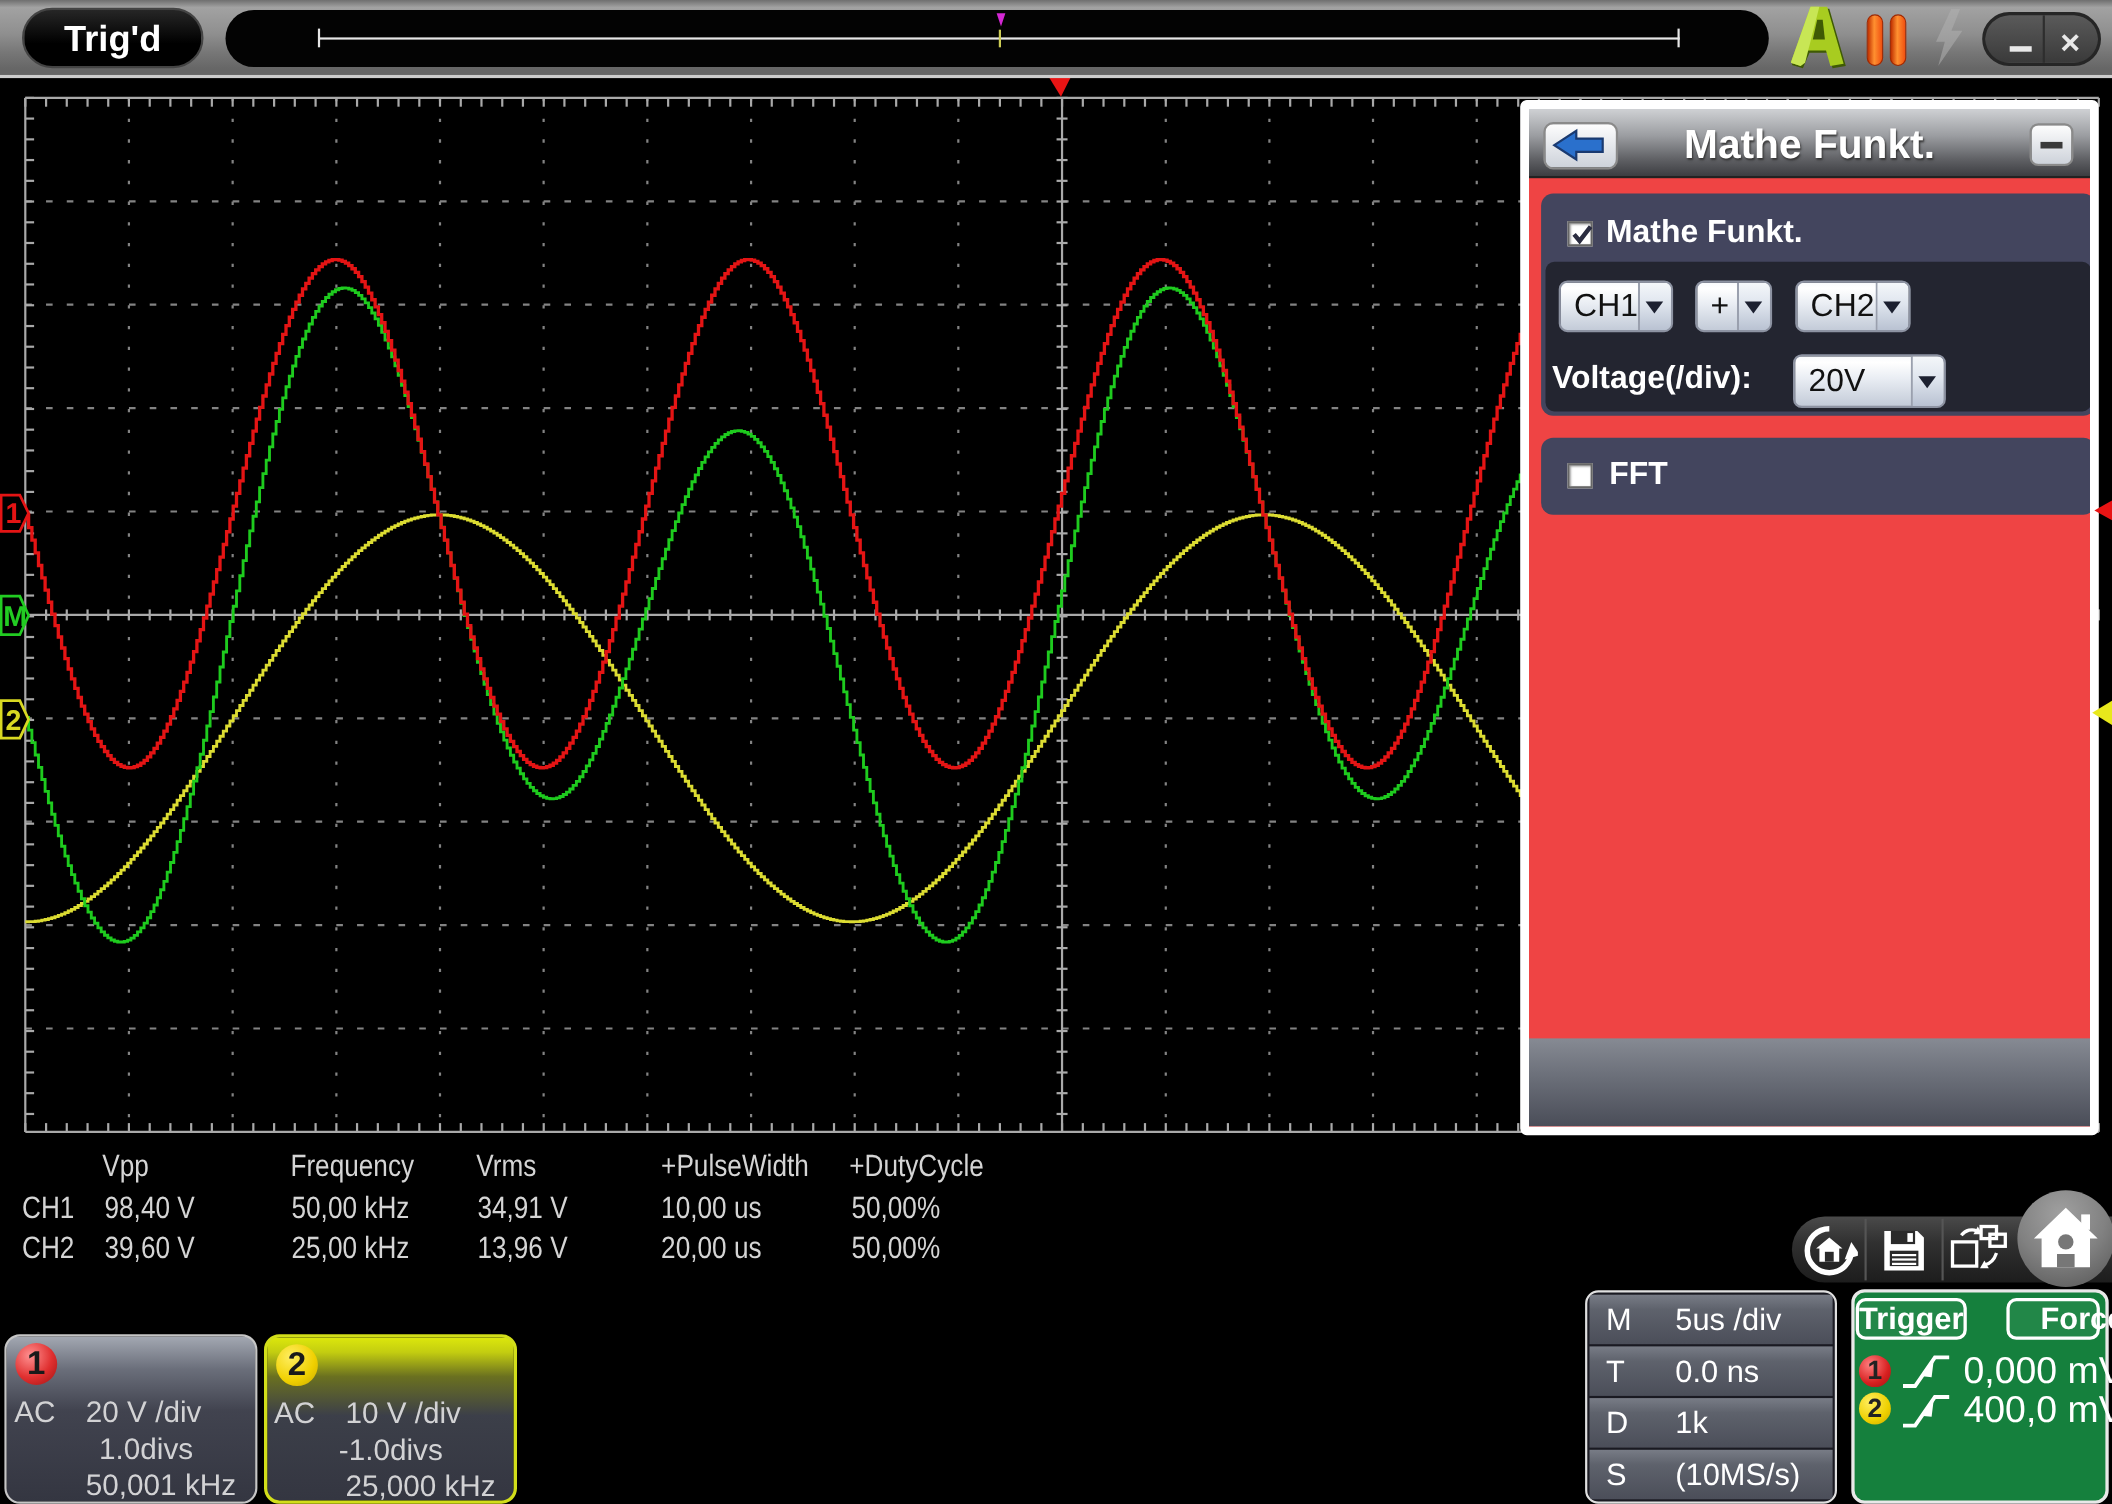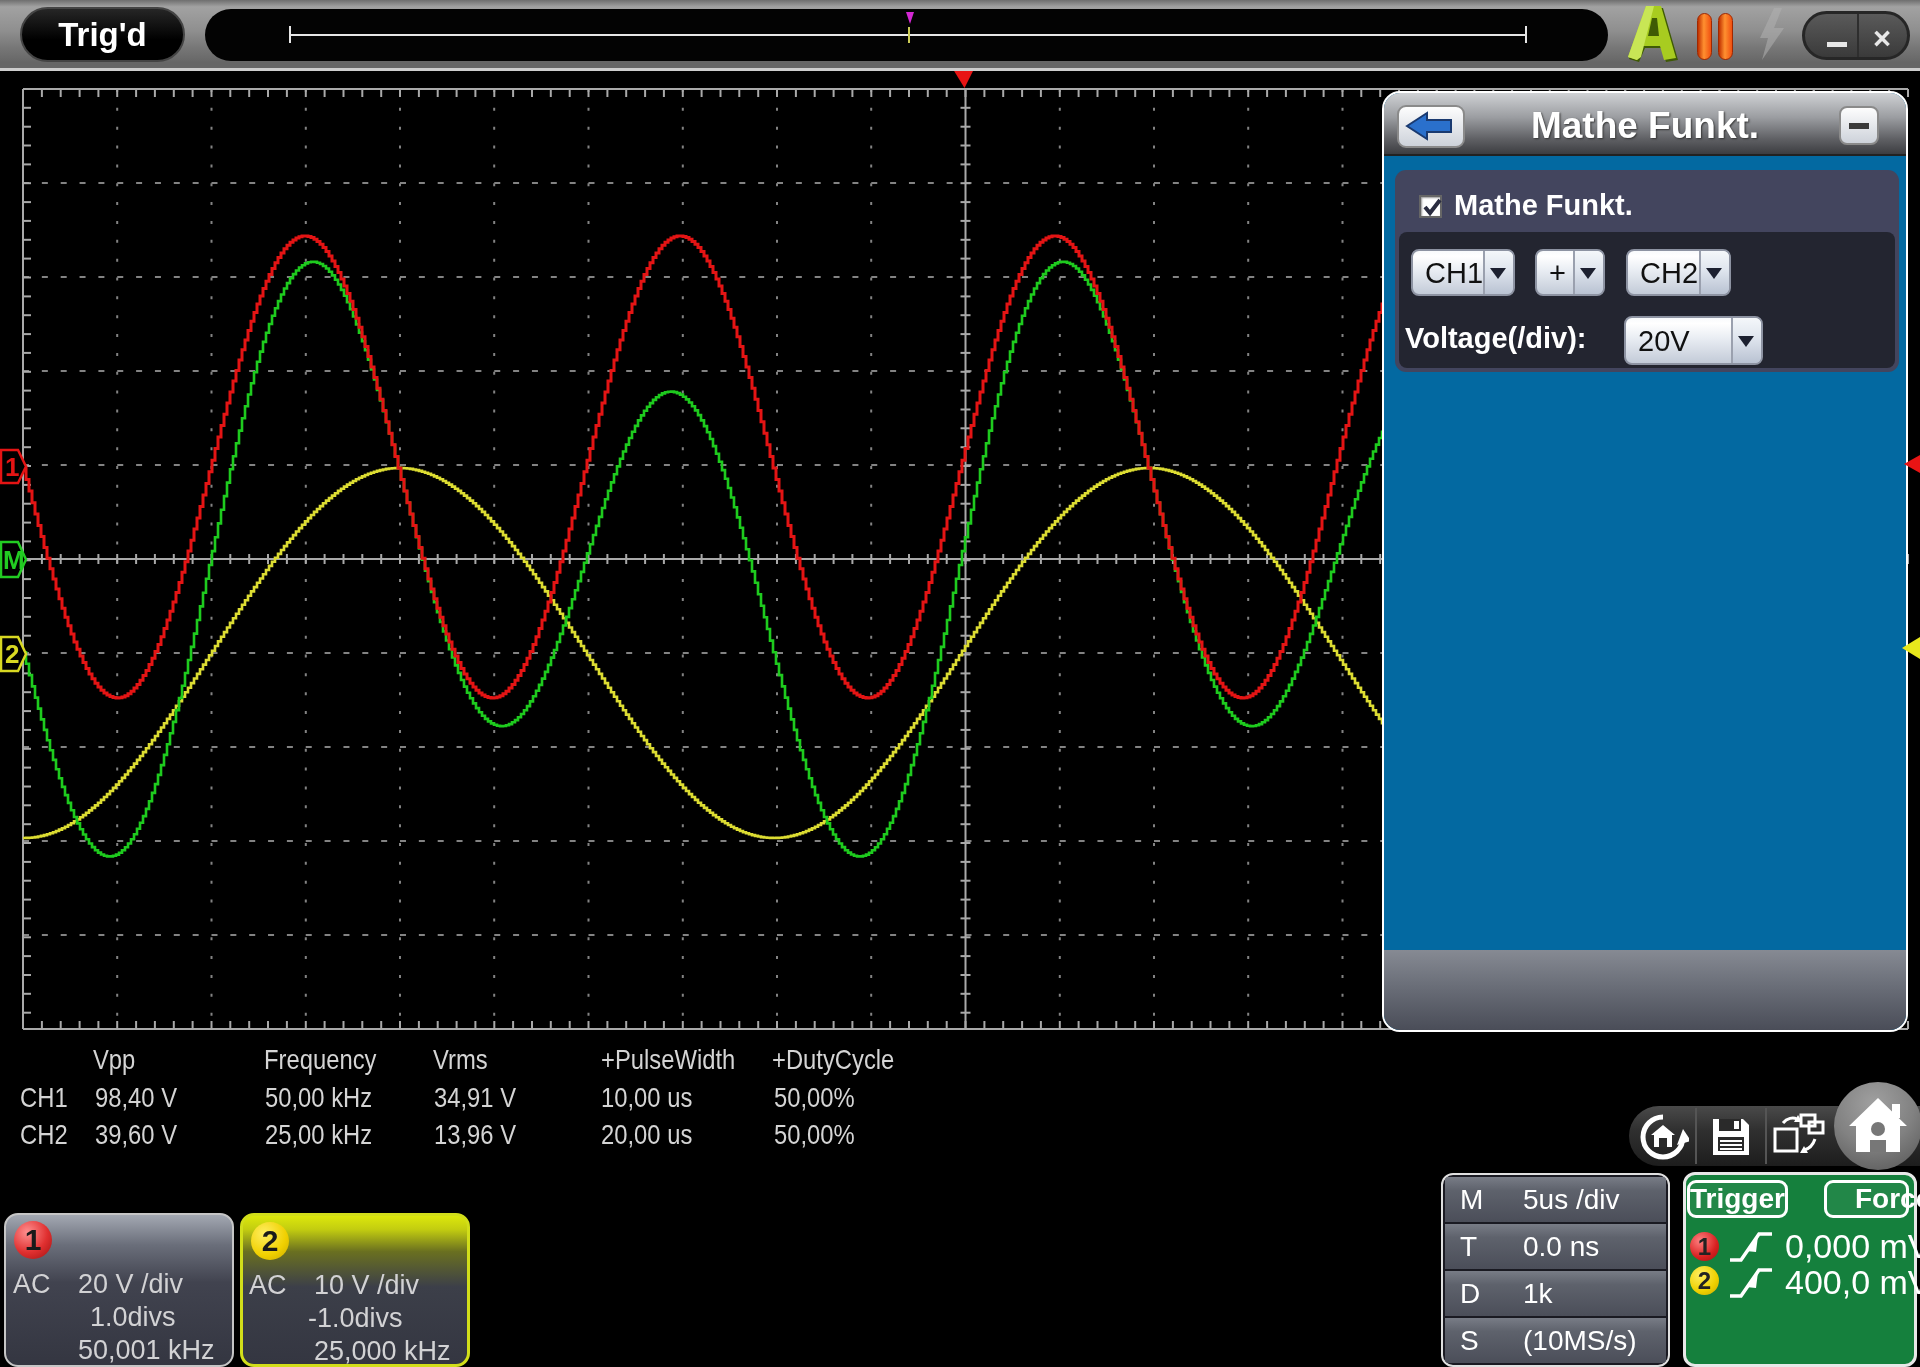--- a/index.html
+++ b/index.html
@@ -30,21 +30,21 @@
 #xmark { position:absolute; left:68px; top:7px; color:#e8e8e8; font-size:31px; font-weight:bold; }
 
 
 #scope { position:absolute; left:0; top:0; z-index:1; }
 
 
 .mtxt { position:absolute; color:#d4d4d4; font-size:28px; line-height:28px; white-space:pre; z-index:2; transform:scaleX(0.85); transform-origin:0 0; }
 
 
 #mpanel { position:absolute; left:1382px; top:91px; width:526px; height:941px;
-  background:#0369a1; border:2px solid #ffffff; border-radius:18px; z-index:20; overflow:hidden; }
+  background:#ef4444; border:8px solid #ffffff; border-radius:6px; z-index:20; overflow:hidden; }
 #mphead { position:absolute; left:0; top:0; width:100%; height:63px;
   background:linear-gradient(180deg,#cfd1d4 0%,#9b9da1 40%,#606165 75%,#3c3d41 100%);
   border-bottom:2px solid #222; }
 #mptitle { position:absolute; left:0; top:12px; width:100%; text-align:center;
   color:#fff; font-size:37px; font-weight:bold; text-shadow:1px 1px 2px #333; }
 #backbtn { position:absolute; left:13px; top:12px; width:68px; height:43px;
   background:linear-gradient(180deg,#fdfdfd,#cdd2da); border:2px solid #8a8a8a; border-radius:9px; }
 #minbtn { position:absolute; left:455px; top:13px; width:40px; height:39px;
   background:linear-gradient(180deg,#fdfdfd,#cdd2da); border:2px solid #8a8a8a; border-radius:8px; }
 #minbtn div { position:absolute; left:8px; top:15px; width:20px; height:6px; background:#3a3a3a; }
@@ -639,20 +639,24 @@
           <div class="arrowbox"></div>
           <div class="tri"></div>
     </div>
     <div id="vlabel">Voltage(/div):</div>
     <div class="ddl" style="left:207px; top:146px; width:139px; height:49px;margin-left:22px;">
       <span class="val">20V</span>
           <div class="arrowbox"></div>
           <div class="tri"></div>
     </div>
   </div>
+  <div class="navy" id="secfft">
+    <div class="cbx" style="left:24px; top:23px;"></div>
+    <div class="cblabel" style="left:62px; top:17px;">FFT</div>
+  </div>
   <div id="mpfoot"></div>
 </div>
 
 <svg style="position:absolute;left:1900px;top:450px;z-index:25;" width="20" height="215" viewBox="0 0 20 215">
   <polygon points="4,14 20,5 20,23" fill="#e81414"></polygon>
   <polygon points="2,198 20,187 20,209" fill="#e8e81c"></polygon>
 </svg>
 
 <div class="chpanel" id="ch1">
   <div class="badge">1</div>

